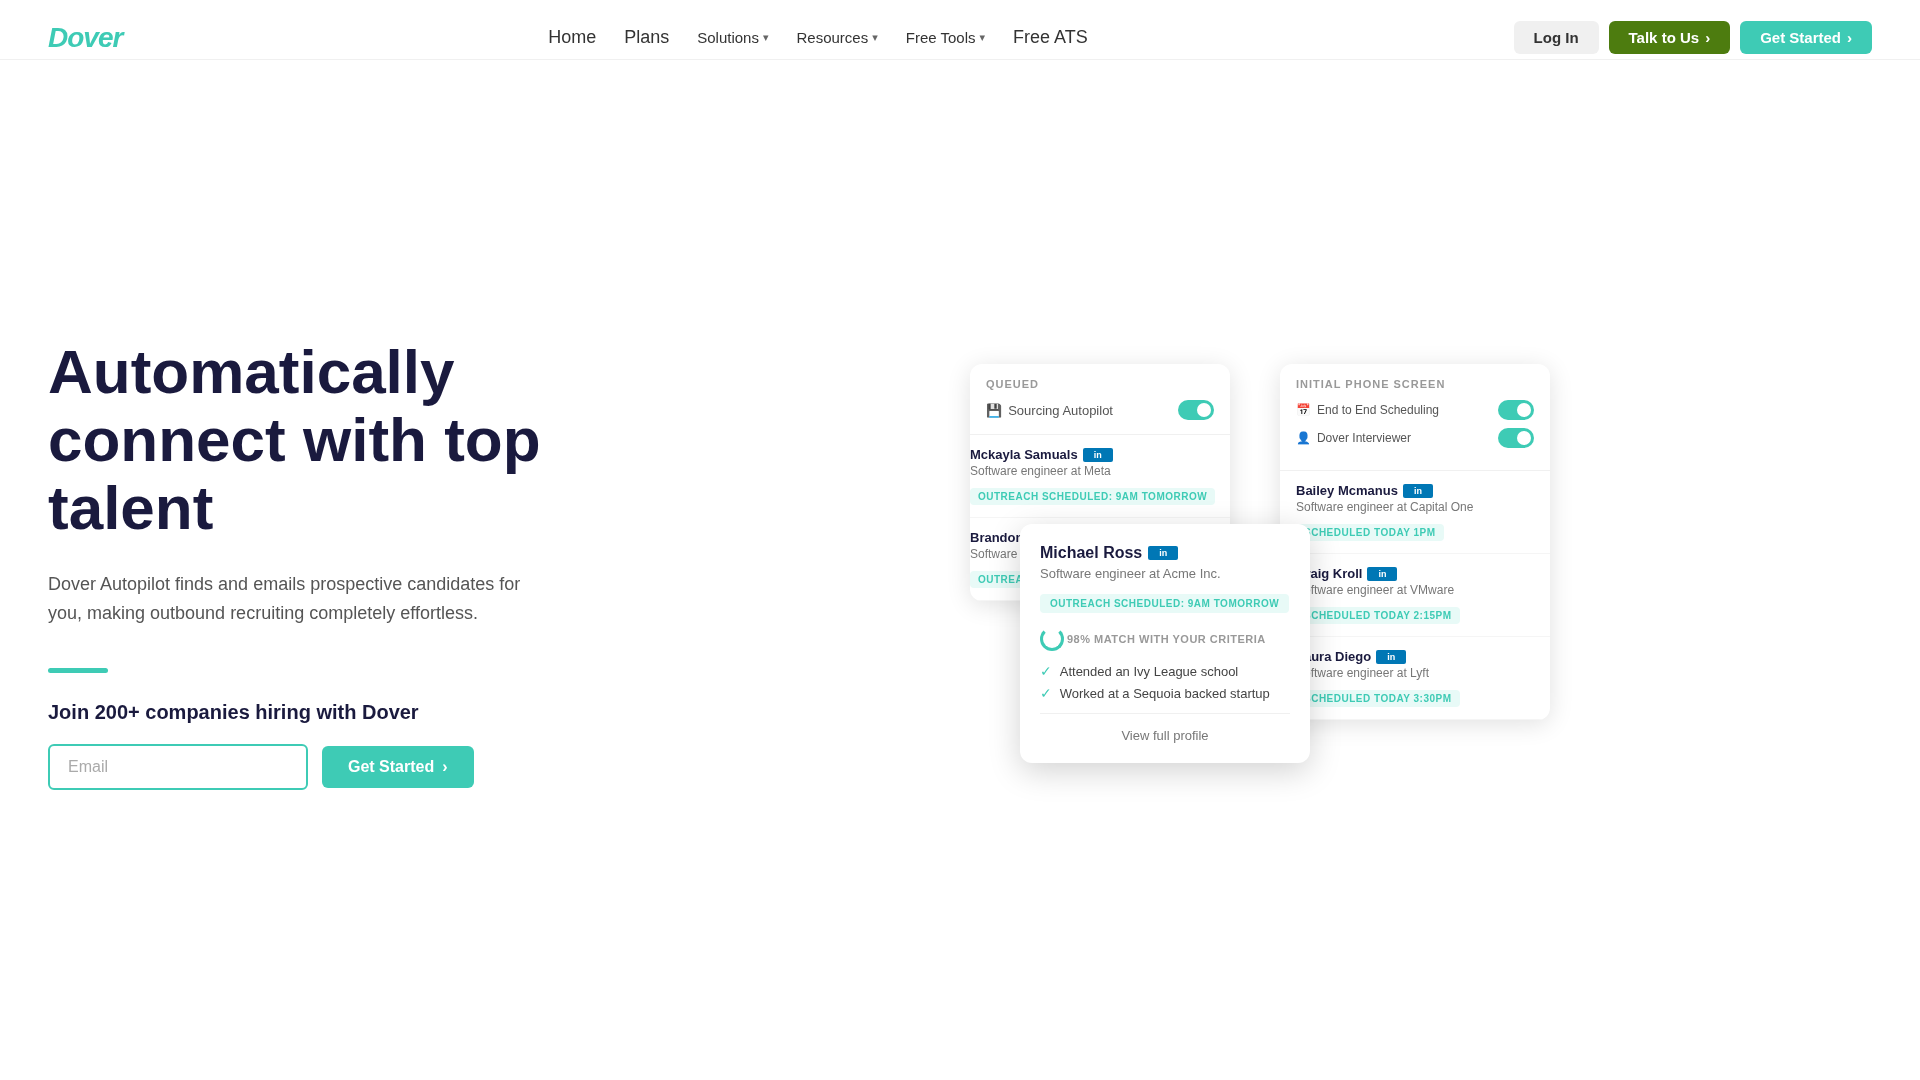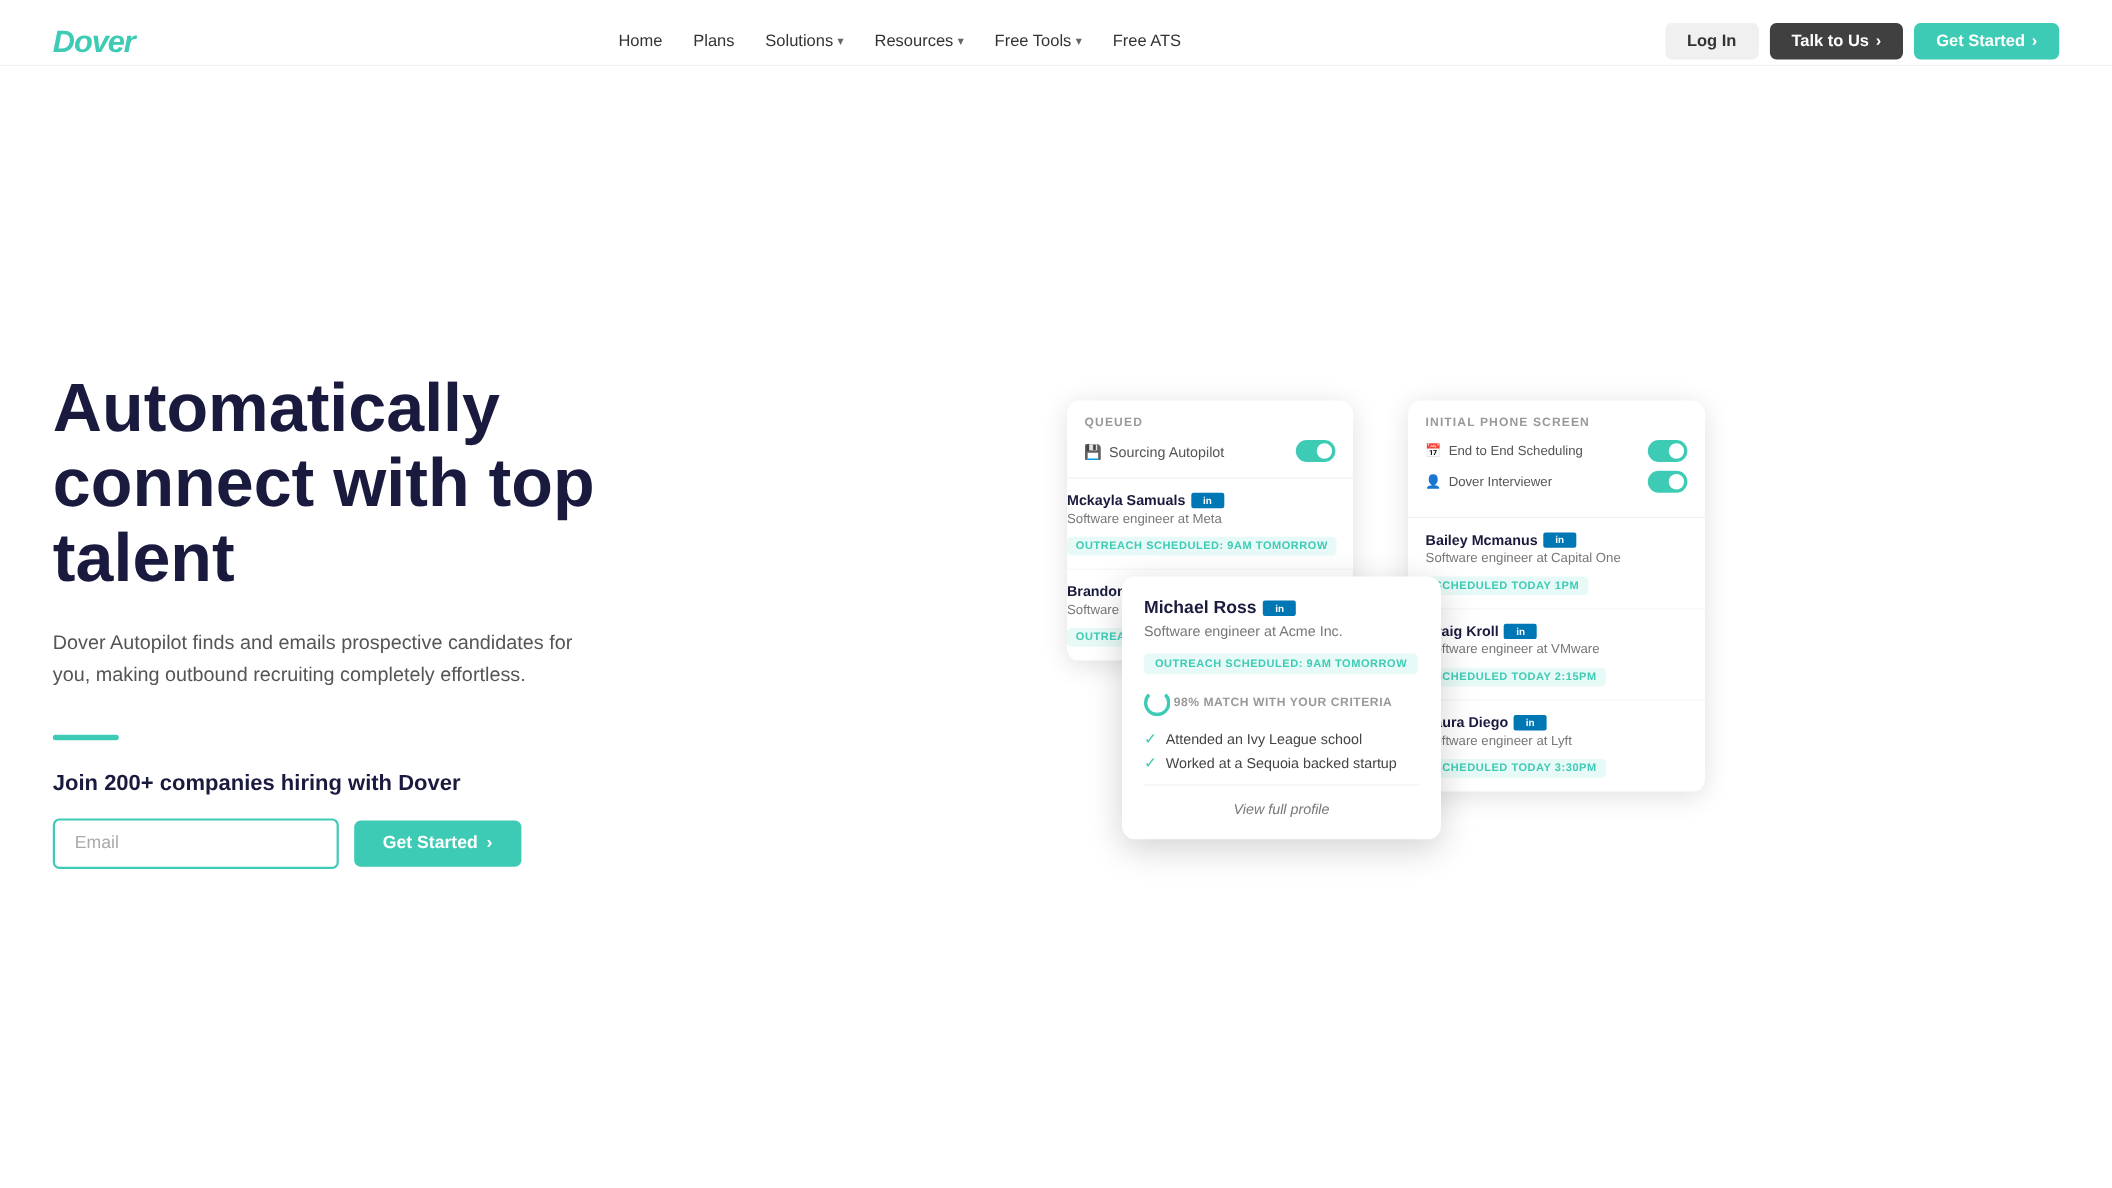--- a/index.html
+++ b/index.html
@@ -6,26 +6,26 @@
     body { font-family: -apple-system, BlinkMacSystemFont, 'Segoe UI', sans-serif; background: #fff; color: #1a1a2e; overflow-x: hidden; }
 
     
     nav {
       display: flex; align-items: center; justify-content: space-between;
       padding: 0 48px; height: 44px; border-bottom: 1px solid #f0f0f0;
       position: sticky; top: 16px; background: #fff; z-index: 100;
     }
     .nav-logo { font-size: 28px; font-weight: 700; color: #3ecbb5; font-style: italic; letter-spacing: -1px; }
     .nav-links { display: flex; align-items: center; gap: 28px; }
-    .nav-links a { text-decoration: none; color: #333; font-size: 15px; font-weight: 500; cursor: pointer; }
+    .nav-links a { text-decoration: none; color: #333; font-size: 18px; font-weight: 500; cursor: pointer; }
     .nav-dropdown { display: flex; align-items: center; gap: 4px; cursor: pointer; color: #333; font-size: 15px; font-weight: 500; }
     .chevron { font-size: 11px; color: #666; }
     .nav-actions { display: flex; align-items: center; gap: 10px; }
     .btn-login { padding: 8px 20px; border: none; background: #f0f0f0; border-radius: 6px; font-size: 15px; font-weight: 600; cursor: pointer; color: #333; }
-    .btn-talk { padding: 8px 20px; border: none; background: #404040; border-radius: 6px; font-size: 15px; font-weight: 600; cursor: pointer; color: #fff; display: flex; align-items: center; gap: 6px; }
+    .btn-talk { padding: 8px 20px; border: none; background: #4d7c0f; border-radius: 6px; font-size: 15px; font-weight: 600; cursor: pointer; color: #fff; display: flex; align-items: center; gap: 6px; }
     .btn-get-started-nav { padding: 8px 20px; border: none; background: #3ecbb5; border-radius: 6px; font-size: 15px; font-weight: 600; cursor: pointer; color: #fff; display: flex; align-items: center; gap: 6px; }
 
     
     .hero { display: flex; align-items: center; padding: 80px 48px 60px; min-height: calc(100vh - 60px); position: relative; }
     .hero-left { flex: 0 0 50%; max-width: 600px; }
     .hero-title { font-size: 62px; font-weight: 700; color: #1a1a3e; line-height: 1.1; margin-bottom: 28px; }
     .hero-subtitle { font-size: 18px; color: #555; line-height: 1.6; margin-bottom: 40px; max-width: 480px; }
     .divider-line { width: 60px; height: 5px; background: #3ecbb5; border-radius: 3px; margin-bottom: 28px; }
     .join-text { font-size: 20px; font-weight: 700; color: #1a1a3e; margin-bottom: 20px; }
     .email-row { display: flex; gap: 14px; align-items: center; }
@@ -75,21 +75,21 @@
       padding: 20px; z-index: 10;
     }
     .popup-name { font-size: 16px; font-weight: 700; color: #1a1a3e; display: flex; align-items: center; gap: 6px; margin-bottom: 4px; }
     .popup-role { font-size: 13px; color: #777; margin-bottom: 12px; }
     .popup-outreach { display: inline-block; font-size: 10px; font-weight: 700; color: #3ecbb5; background: #e8faf7; padding: 4px 10px; border-radius: 4px; letter-spacing: 0.5px; text-transform: uppercase; margin-bottom: 14px; }
     .match-row { display: flex; align-items: center; gap: 3px; margin-bottom: 12px; }
     .match-circle { width: 24px; height: 24px; border-radius: 50%; border: 3px solid #3ecbb5; border-top-color: transparent; flex-shrink: 0; }
     .match-text { font-size: 11px; font-weight: 700; color: #999; letter-spacing: 0.5px; text-transform: uppercase; }
     .criteria-item { display: flex; align-items: center; gap: 8px; font-size: 13px; color: #444; margin-bottom: 6px; }
     .check-icon { color: #3ecbb5; font-size: 14px; }
-    .view-profile { display: block; text-align: center; padding-top: 14px; border-top: 1px solid #f0f0f0; margin-top: 12px; font-size: 13px; color: #777; cursor: pointer; font-style: italic; }
+    .view-profile { display: block; text-align: center; padding-top: 14px; border-top: 1px solid #f0f0f0; margin-top: 12px; font-size: 13px; color: #777; cursor: pointer; }
   </style>
 </head>
 <body>
 
 <nav>
   <div class="nav-logo">Dover</div>
   <div class="nav-links">
     <a>Home</a>
     <a>Plans</a>
     <span class="nav-dropdown">

